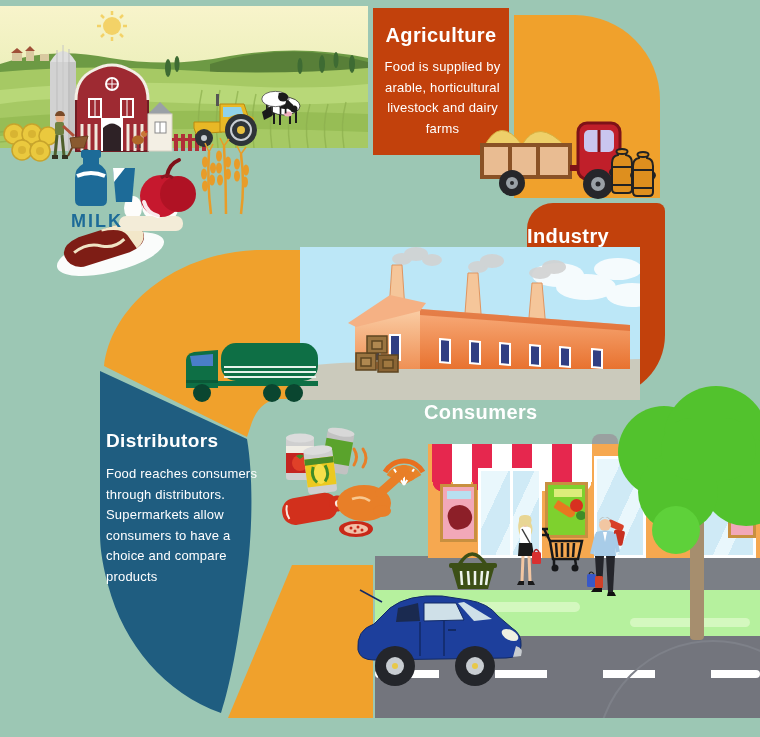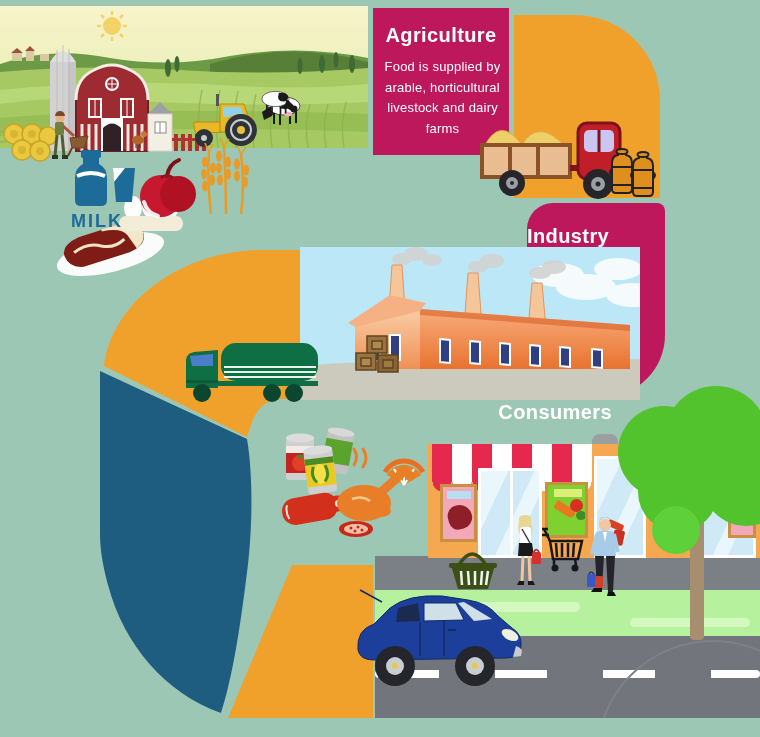--- a/index.html
+++ b/index.html
@@ -1,19 +1,19 @@
 <!DOCTYPE html>
 <html><head>
 <meta charset="utf-8">
 <style>
   html,body{margin:0;padding:0;background:#9cc7b4;}
   .canvas{position:relative;width:760px;height:737px;background:#9cc7b4;overflow:hidden;
           font-family:"Liberation Sans",sans-serif;}
   .abs{position:absolute;}
-  .panel{background:#be185d;color:#fff;}
+  .panel{background:#c2410c;color:#fff;}
   .sec-title{font-weight:700;font-size:20px;color:#fff;letter-spacing:.4px;}
   .sec-body{font-size:13px;line-height:1.58;color:#fff;letter-spacing:.2px;font-weight:500;}
   .stripes{background:repeating-linear-gradient(90deg,#e6274e 0 20px,#ffffff 20px 40px);}
   .scallops{height:9px;background-image:
       radial-gradient(circle at 10px 0,#e6274e 9px,rgba(0,0,0,0) 9.5px),
       radial-gradient(circle at 30px 0,#ffffff 9px,rgba(0,0,0,0) 9.5px);
       background-size:40px 9px;background-repeat:repeat-x;}
   .glass{background:linear-gradient(115deg,#e9f7fc 0 28%,#cfeaf6 28% 55%,#e9f7fc 55% 72%,#cfeaf6 72%);
          border:3px solid #ffffff;box-sizing:border-box;}
   .poster{border:3px solid #c89040;box-sizing:border-box;overflow:hidden;}
@@ -438,22 +438,26 @@
       <ellipse cx="88" cy="106" rx="12" ry="5" fill="#f2c0a8"></ellipse>
       <g fill="#c82818">
         <circle cx="83" cy="105" r="1.5"></circle>
           <circle cx="90" cy="104" r="1.5"></circle>
         <circle cx="94" cy="107" r="1.5"></circle>
           <circle cx="87" cy="108" r="1.5"></circle>
       </g>
     </g>
   </svg>
 
-
-  <div class="abs sec-title" style="left:448px;top:401px;width:164px;text-align:right;">Consumers</div>
+  <div class="abs" style="left:106px;top:430px;width:152px;">
+    <div class="sec-title" style="font-size:19px;">Distributors</div>
+    <div class="sec-body" style="margin-top:12px;">Food reaches consumers through distributors. Supermarkets allow consumers to have a choice and compare products</div>
+  </div>
+
+  <div class="abs sec-title" style="left:424px;top:401px;width:164px;text-align:left;">Consumers</div>
 
   <div class="abs" style="left:592px;top:434px;width:26px;height:14px;background:#9aa0a0;border-radius:8px 8px 0 0;"></div>
 
   <div class="abs" style="left:375px;top:556px;width:385px;height:162px;">
     <div style="height:34px;background:#7b7f86;"></div>
     <div style="position:relative;height:46px;background:#b6f19e;overflow:hidden;">
       <div style="position:absolute;left:55px;top:12px;width:150px;height:10px;background:#d4f8bf;border-radius:5px;"></div>
       <div style="position:absolute;left:255px;top:28px;width:120px;height:9px;background:#d4f8bf;border-radius:5px;"></div>
       <div style="position:absolute;left:-10px;top:30px;width:90px;height:9px;background:#d4f8bf;border-radius:5px;"></div>
     </div>

